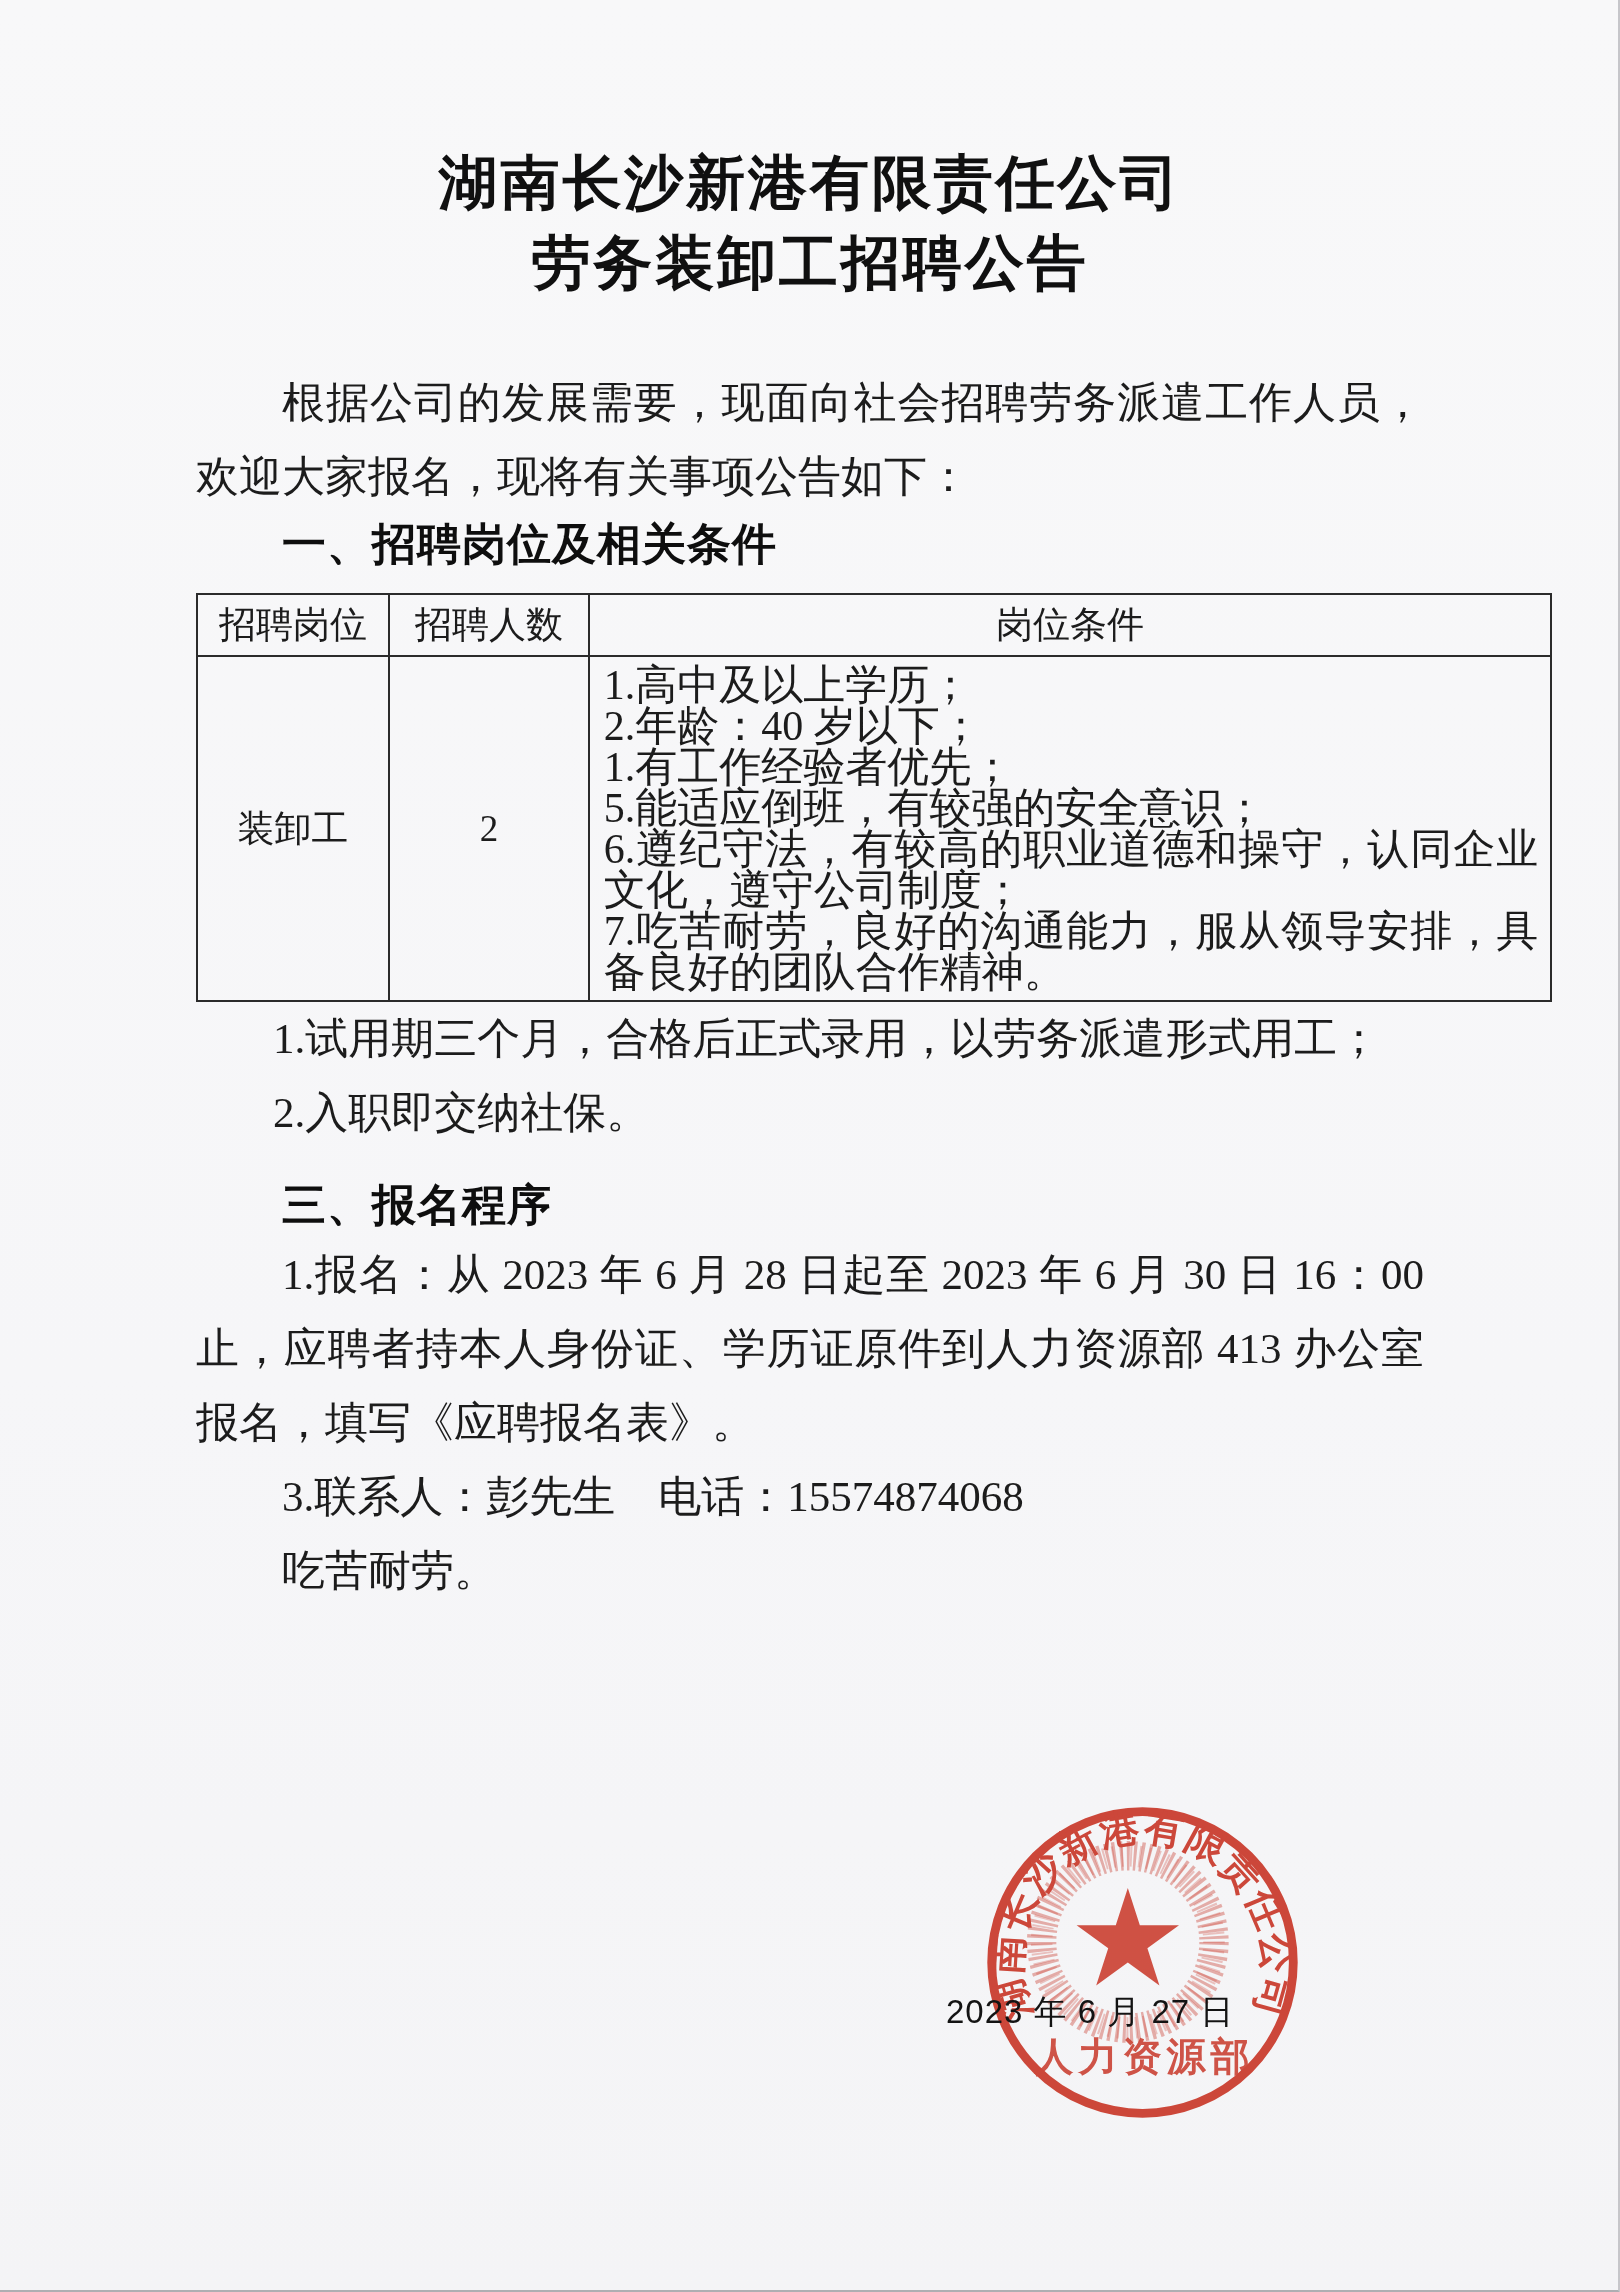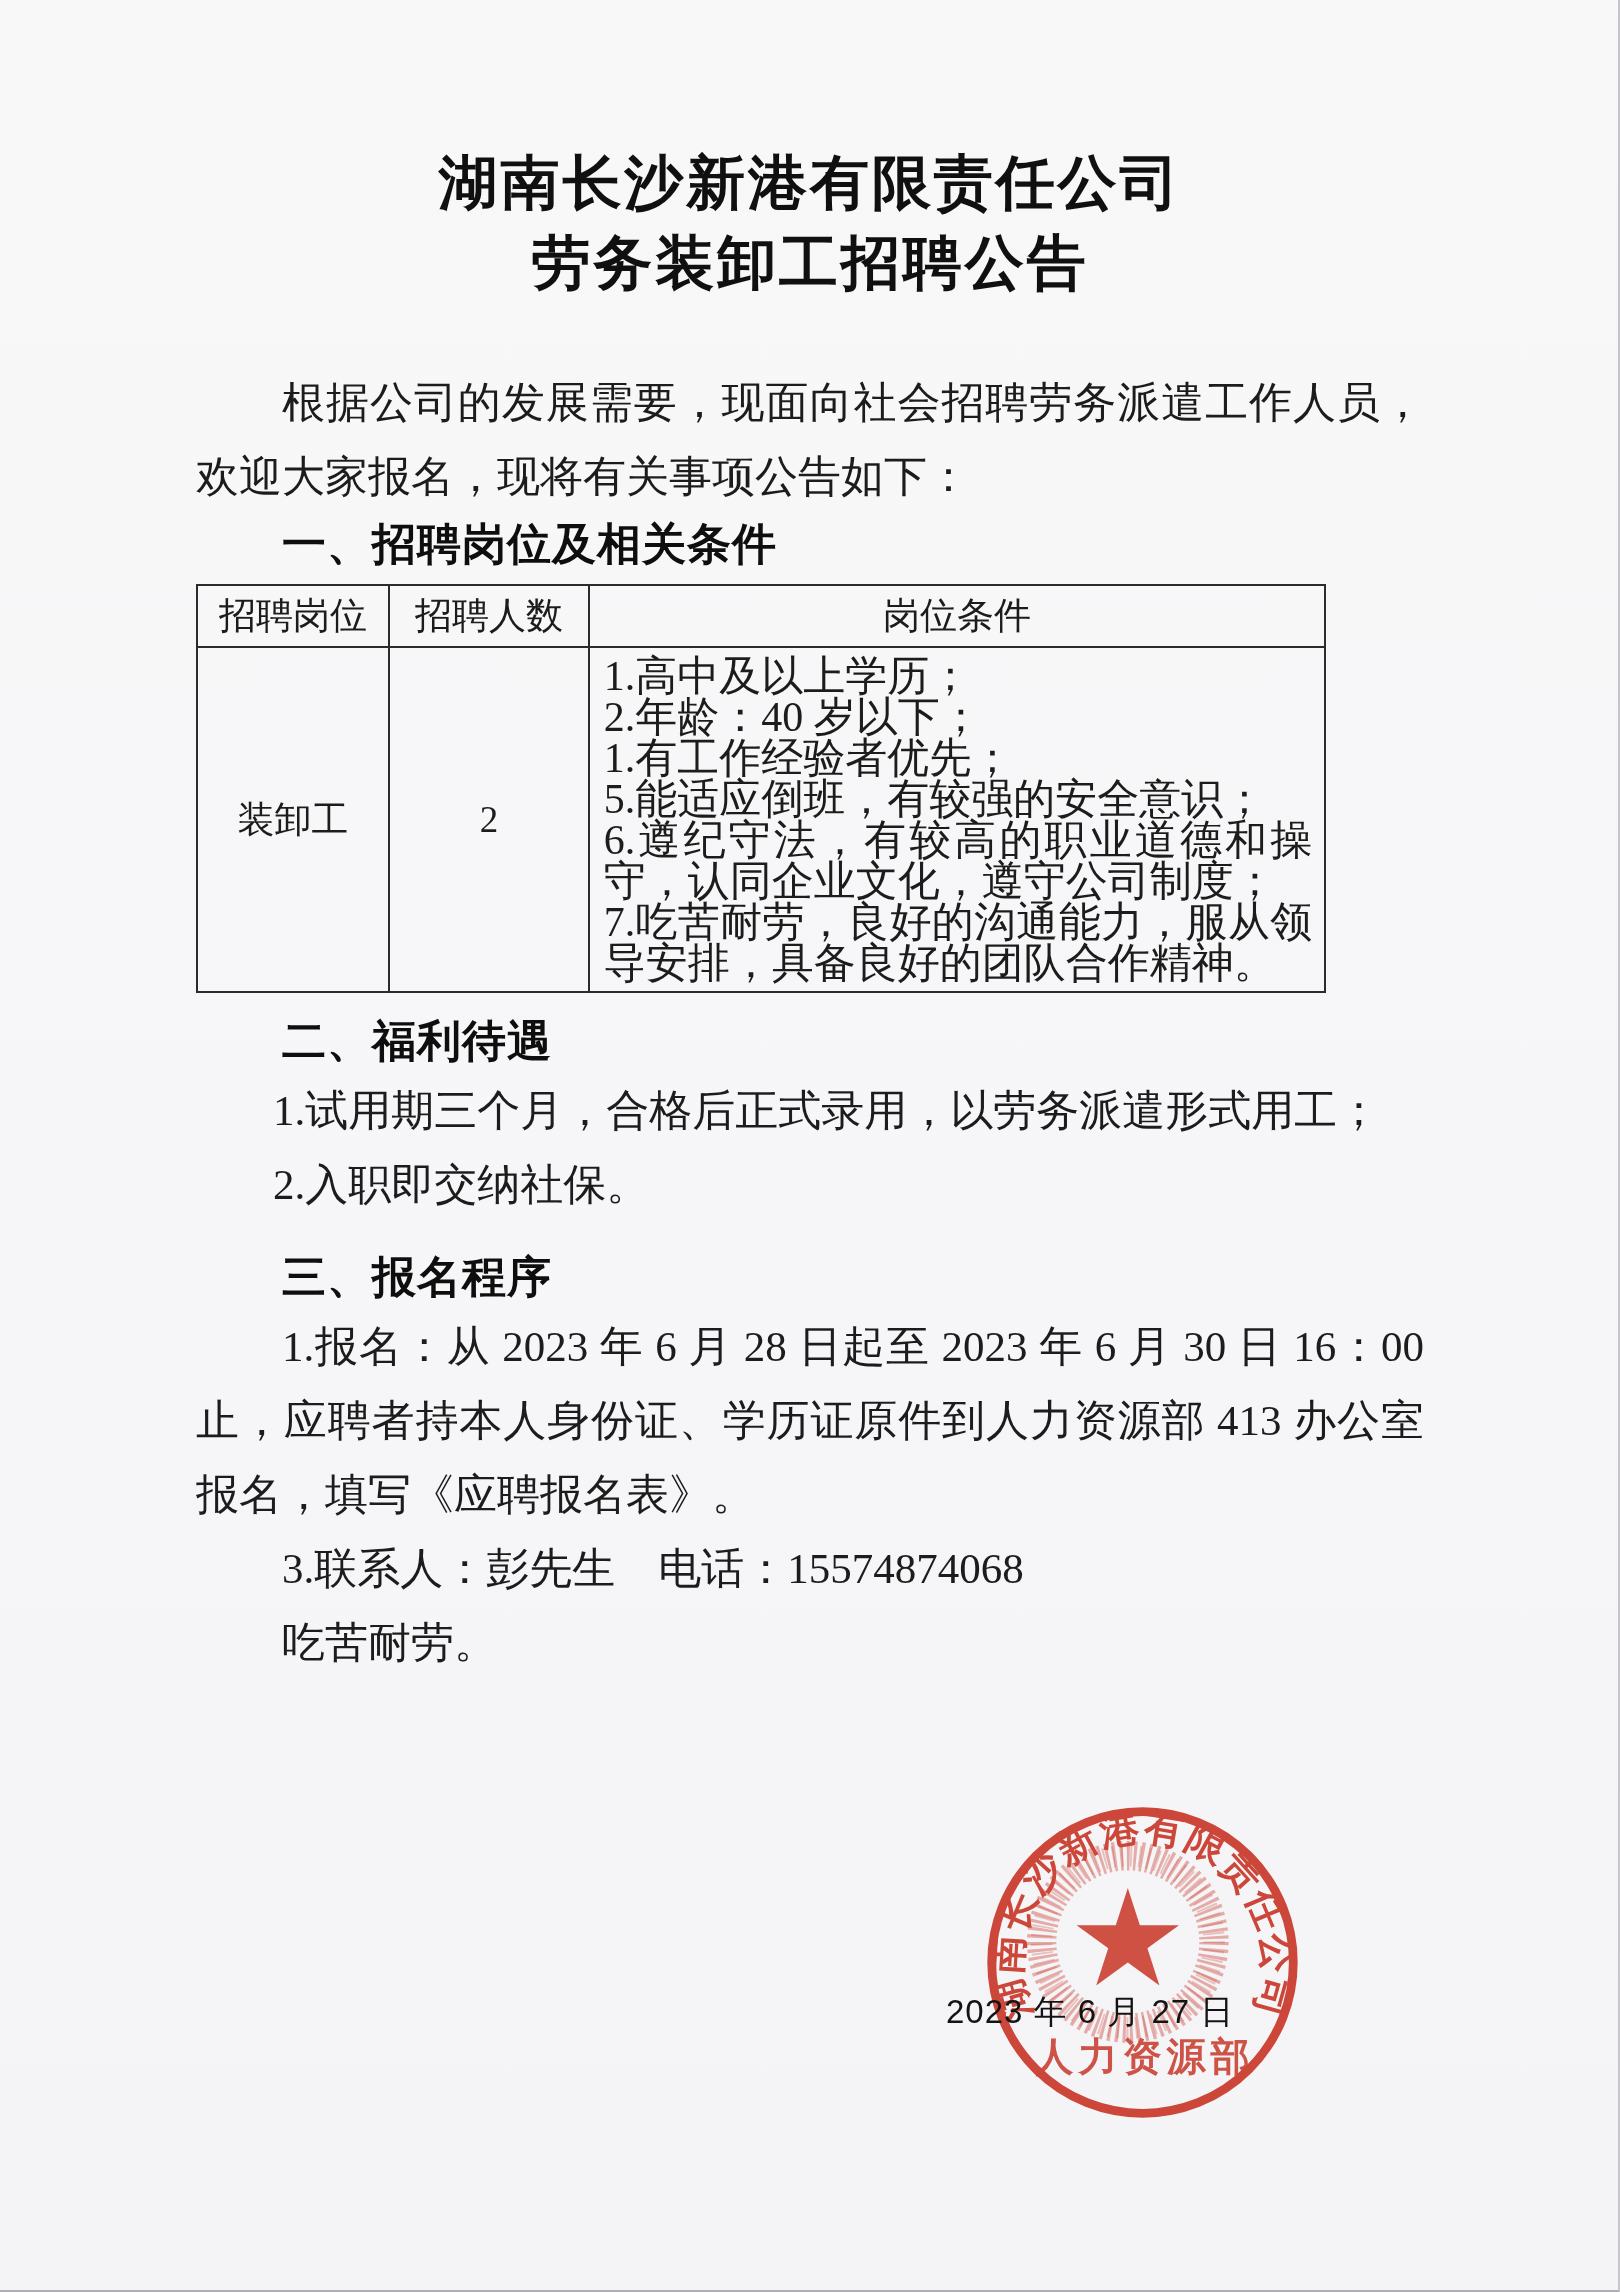--- a/index.html
+++ b/index.html
@@ -19,21 +19,21 @@
   .title{margin:0;text-align:center;font-size:59px;line-height:80px;font-weight:700;
          letter-spacing:2.9px;color:#101010;font-family:"Liberation Serif",serif;}
   .title-line{display:block;}
   .intro{margin:63px 0 0;font-size:43px;line-height:74px;text-indent:2em;
          text-align:justify;}
   .section-heading{margin:0;padding-left:86px;font-family:Liberation Mono, monospace;
          font-weight:700;font-size:44px;line-height:55px;letter-spacing:1px;color:#0e0e0e;}
   .sh1{margin-top:5.9px;}
   .sh2{margin-top:21.6px;line-height:59px;}
   .sh3{margin-top:29px;line-height:59px;}
-  table.jobs{width:1130px;margin-top:9px;border-collapse:collapse;table-layout:fixed;}
+  table.jobs{width:1356px;margin-top:18px;border-collapse:collapse;table-layout:fixed;}
   table.jobs th,table.jobs td{border:2px solid #2b2b2b;vertical-align:middle;}
   table.jobs th{font-weight:400;font-size:37px;height:60px;text-align:center;padding:0;}
   td.center-cell{text-align:center;font-size:37px;}
   td.cond-cell{padding:7.8px 11.8px 7.8px 13.7px;vertical-align:middle;}
   .cond{font-size:42px;line-height:41px;text-align:justify;}
   .list-line{margin:0;padding-left:77px;font-size:43px;line-height:74px;}
   .para{margin:0;font-size:43px;line-height:74px;text-indent:2em;text-align:justify;}
   .stamp{position:absolute;left:978px;top:1798px;width:329px;height:329px;opacity:.92;z-index:2;}
   .stamp text{font-family:"Liberation Serif",serif;font-weight:700;}
   .date{position:absolute;left:946px;top:1986px;z-index:5;font-size:33px;line-height:51px;
@@ -76,21 +76,20 @@
             <div class="cond">2.年龄：40 岁以下；</div>
             <div class="cond">1.有工作经验者优先；</div>
             <div class="cond">5.能适应倒班，有较强的安全意识；</div>
             <div class="cond">6.遵纪守法，有较高的职业道德和操守，认同企业文化，遵守公司制度；</div>
             <div class="cond">7.吃苦耐劳，良好的沟通能力，服从领导安排，具备良好的团队合作精神。</div>
           </td>
         </tr>
       </tbody>
     </table>
 
-    <h2 class="section-heading sh2">二、福利待遇</h2>
     <p class="list-line">1.试用期三个月，合格后正式录用，以劳务派遣形式用工；</p>
     <p class="list-line">2.入职即交纳社保。</p>
 
     <h2 class="section-heading sh3">三、报名程序</h2>
     <p class="para">1.报名：从 2023 年 6 月 28 日起至 2023 年 6 月 30 日 16：00 止，应聘者持本人身份证、学历证原件到人力资源部 413 办公室报名，填写《应聘报名表》。</p>
     <p class="para">3.联系人：彭先生　电话：15574874068</p>
     <p class="para">吃苦耐劳。</p>
   </div>
 
   <svg class="stamp" viewBox="0 0 336 336" aria-hidden="true">

